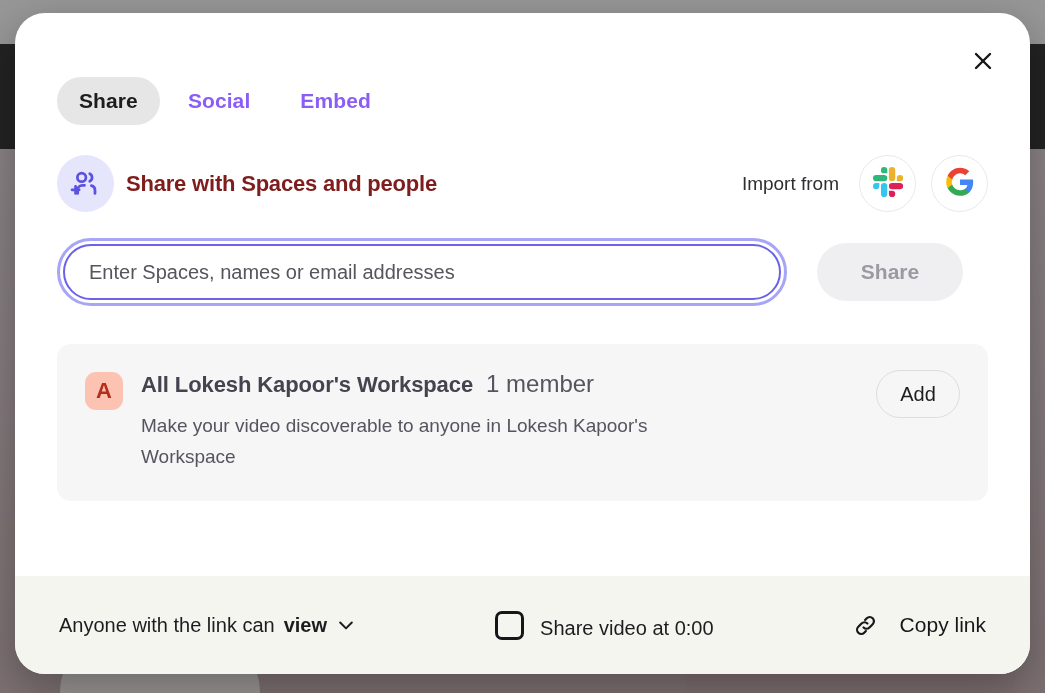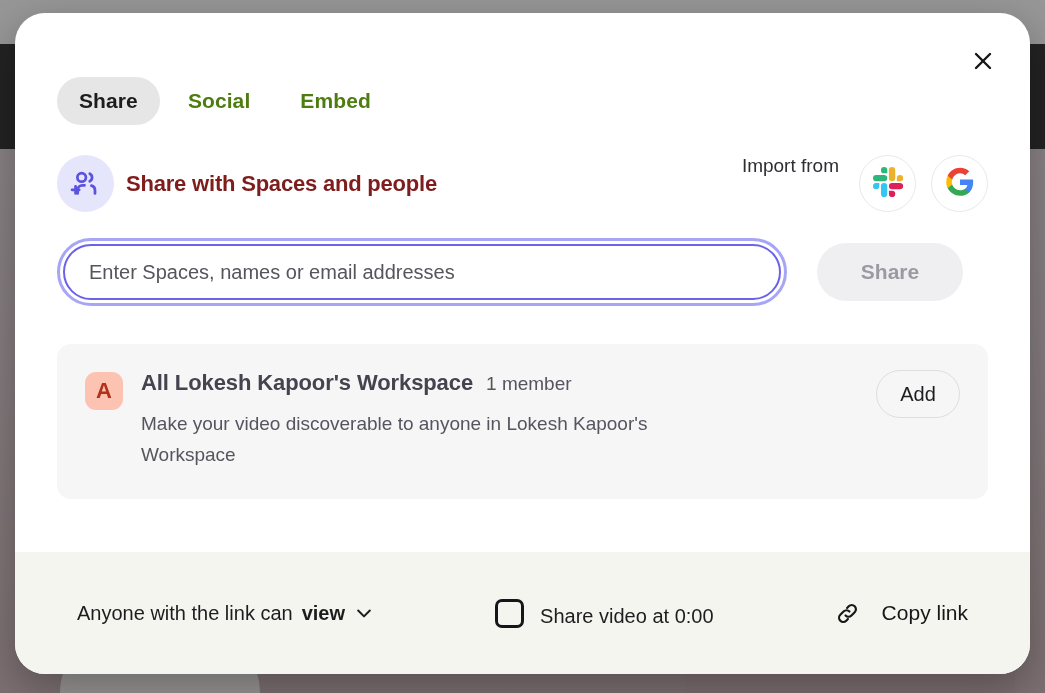--- a/index.html
+++ b/index.html
@@ -62,21 +62,21 @@
     align-items: center;
     gap: 6px;
     padding: 64px 0 0 42px;
   }
   .tab {
     border: none;
     background: transparent;
     font-family: "Liberation Sans", sans-serif;
     font-size: 21px;
     font-weight: bold;
-    color: #4d7c0f;
+    color: #8b5cf6;
     padding: 12px 22px;
     border-radius: 26px;
     cursor: pointer;
     letter-spacing: .1px;
   }
   .tab.active {
     background: #e6e6e6;
     color: #1d1d1d;
   }
 
@@ -97,20 +97,21 @@
   #share-title {
     font-size: 22px;
     font-weight: bold;
     color: #7f1d1d;
     margin-left: 12px;
     letter-spacing: -.2px;
   }
   #import-group {
     margin-left: auto;
     display: flex;
+    align-items: center;
     gap: 15px;
   }
   #import-label {
     font-size: 19px;
     color: #2f2f33;
     margin-right: 5px;
   }
   .provider-button {
     width: 57px; height: 57px;
     border-radius: 50%;
@@ -188,21 +189,21 @@
     align-items: baseline;
     gap: 13px;
   }
   #workspace-name {
     font-size: 22px;
     font-weight: bold;
     color: #44444f;
     letter-spacing: -.1px;
   }
   #workspace-members {
-    font-size: 19px;
+    font-size: 24px;
     color: #55555f;
   }
   #workspace-description {
     margin-top: 13px;
     font-size: 19px;
     line-height: 1.62;
     color: #55555f;
     max-width: 560px;
   }
   #workspace-add-button {
@@ -214,25 +215,25 @@
     background: transparent;
     font-family: "Liberation Sans", sans-serif;
     font-size: 20px;
     color: #1d1d20;
     cursor: pointer;
   }
 
   
   #modal-footer {
     flex: 0 0 auto;
-    height: 122px;
+    height: 98px;
     background: #f5f5ef;
     display: flex;
     align-items: center;
-    padding: 0 60px;
+    padding: 0 42px;
   }
   #link-permission-control {
     display: flex;
     align-items: center;
     gap: 9px;
     background: transparent;
     border: none;
     font-family: "Liberation Sans", sans-serif;
     font-size: 20px;
     color: #1d1d20;

